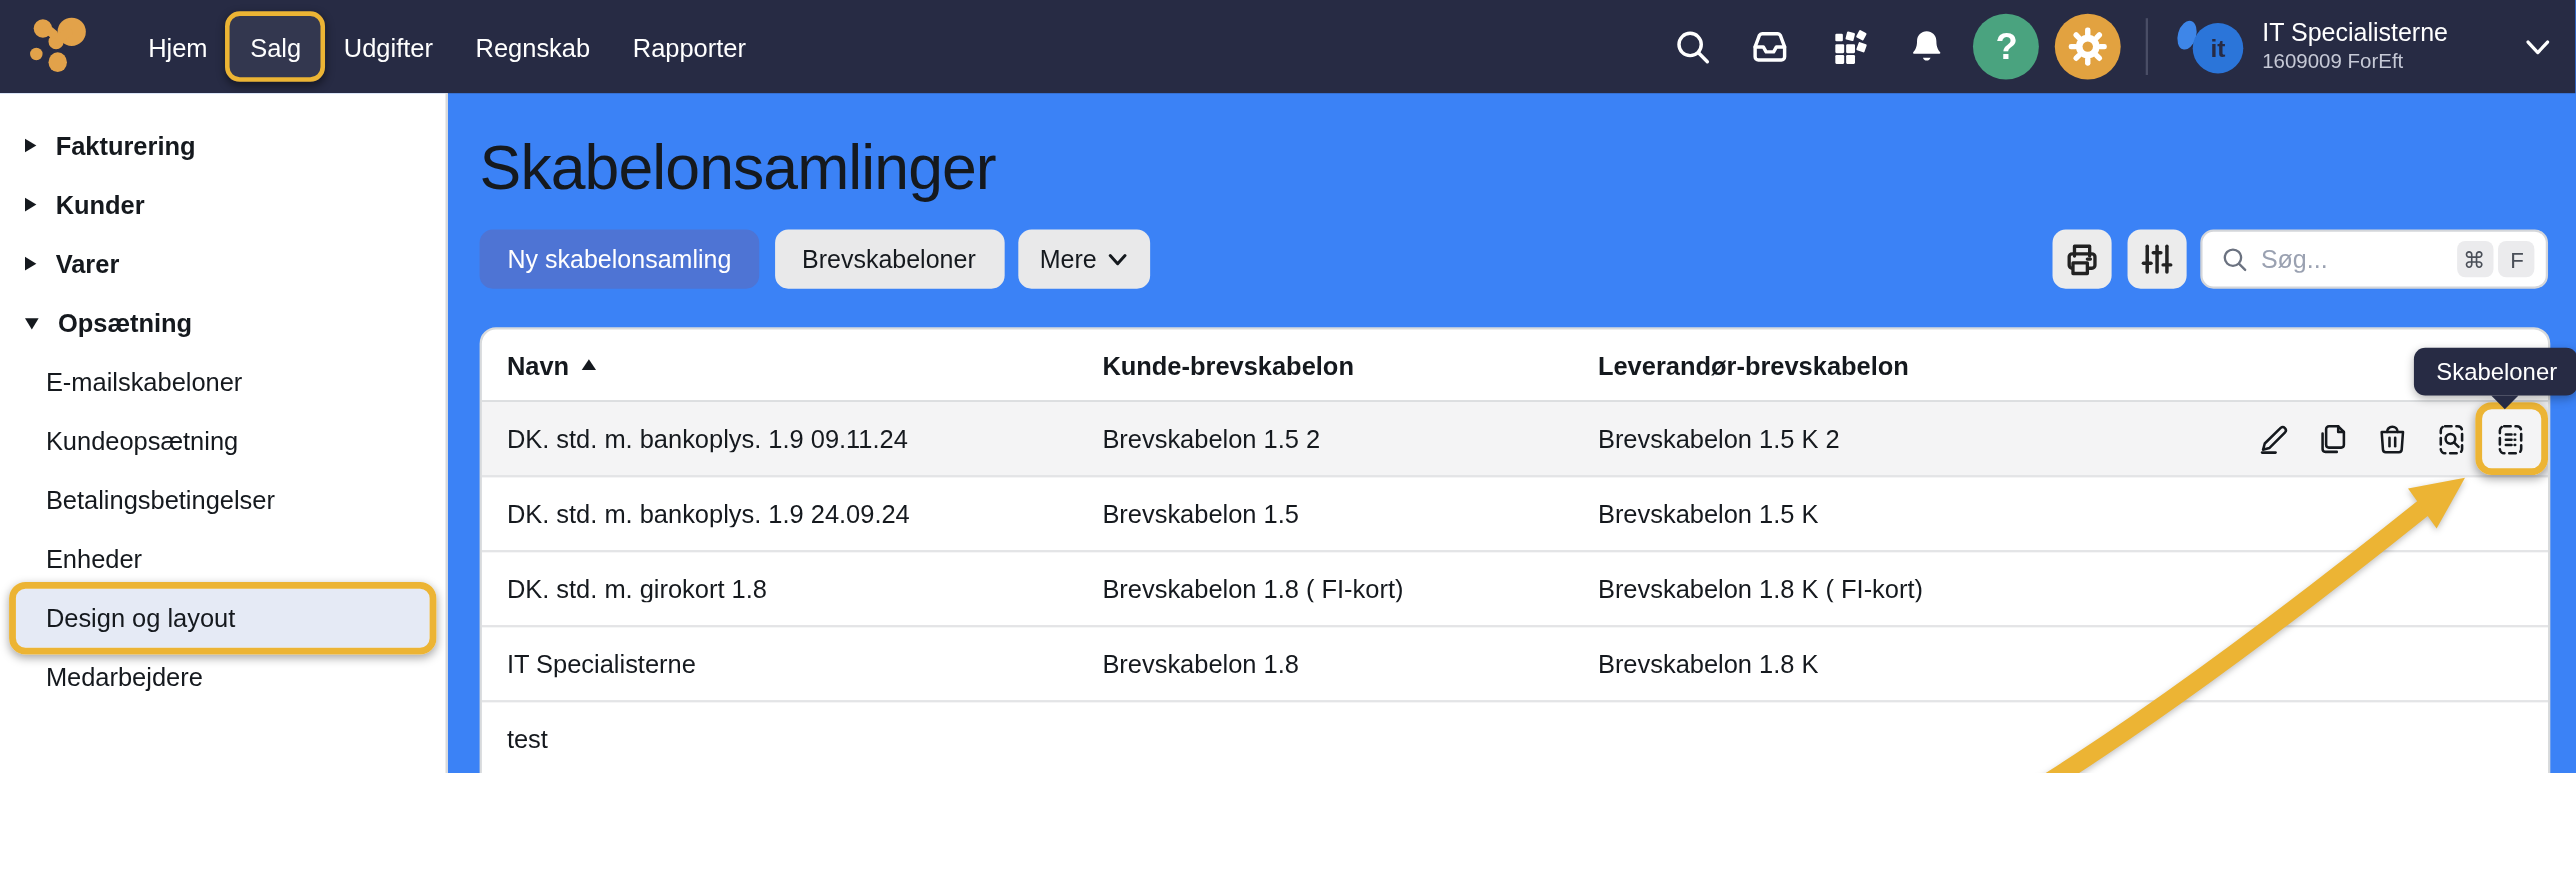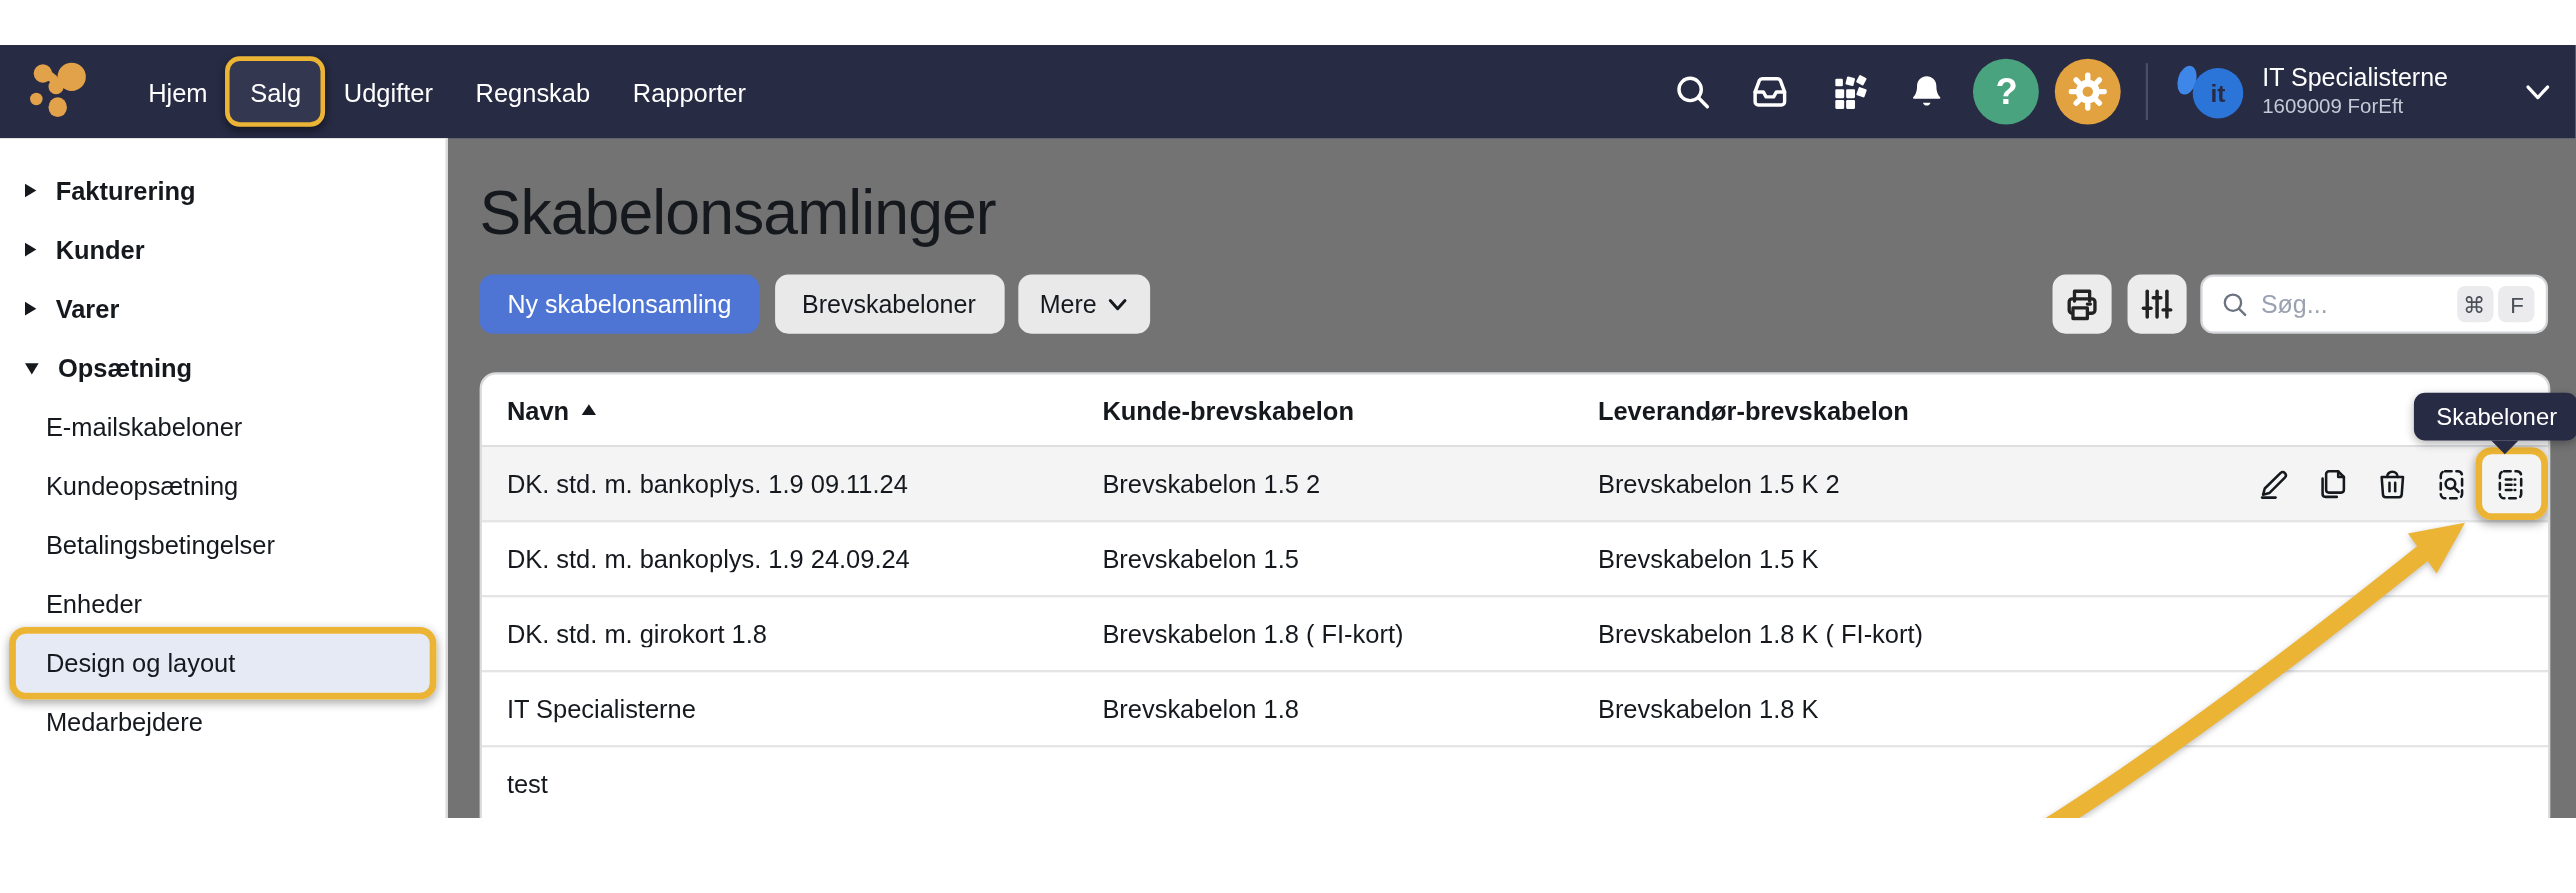--- a/index.html
+++ b/index.html
@@ -1,17 +1,17 @@
 <!DOCTYPE html>
 <html style="font-size:11.6px"><head>
 <meta charset="utf-8">
 <style>
   * { margin:0; padding:0; box-sizing:border-box; }
   html,body { background:#ffffff; }
-  .stage { position:relative; width:2576px; height:773px; overflow:hidden; background:#737373;margin-top:45px; }
+  .stage { position:relative; width:2576px; height:773px; overflow:hidden; background:#3b82f6; }
   .viewport {
     position:absolute; left:0; top:0; width:1133px; height:393px;
     transform:scale(2.273); transform-origin:0 0;
     font-family:"Liberation Sans", sans-serif; color:#15191e;
   }
 
   
   .topbar { position:absolute; left:0; top:0; width:1133px; height:41px; background:#272b44; display:flex; align-items:center; }
   .logo { margin-left:12.3px; width:27.5px; height:29px; flex:0 0 auto; cursor:pointer; }
   .topnav { display:flex; align-items:center; margin-left:16px; }

